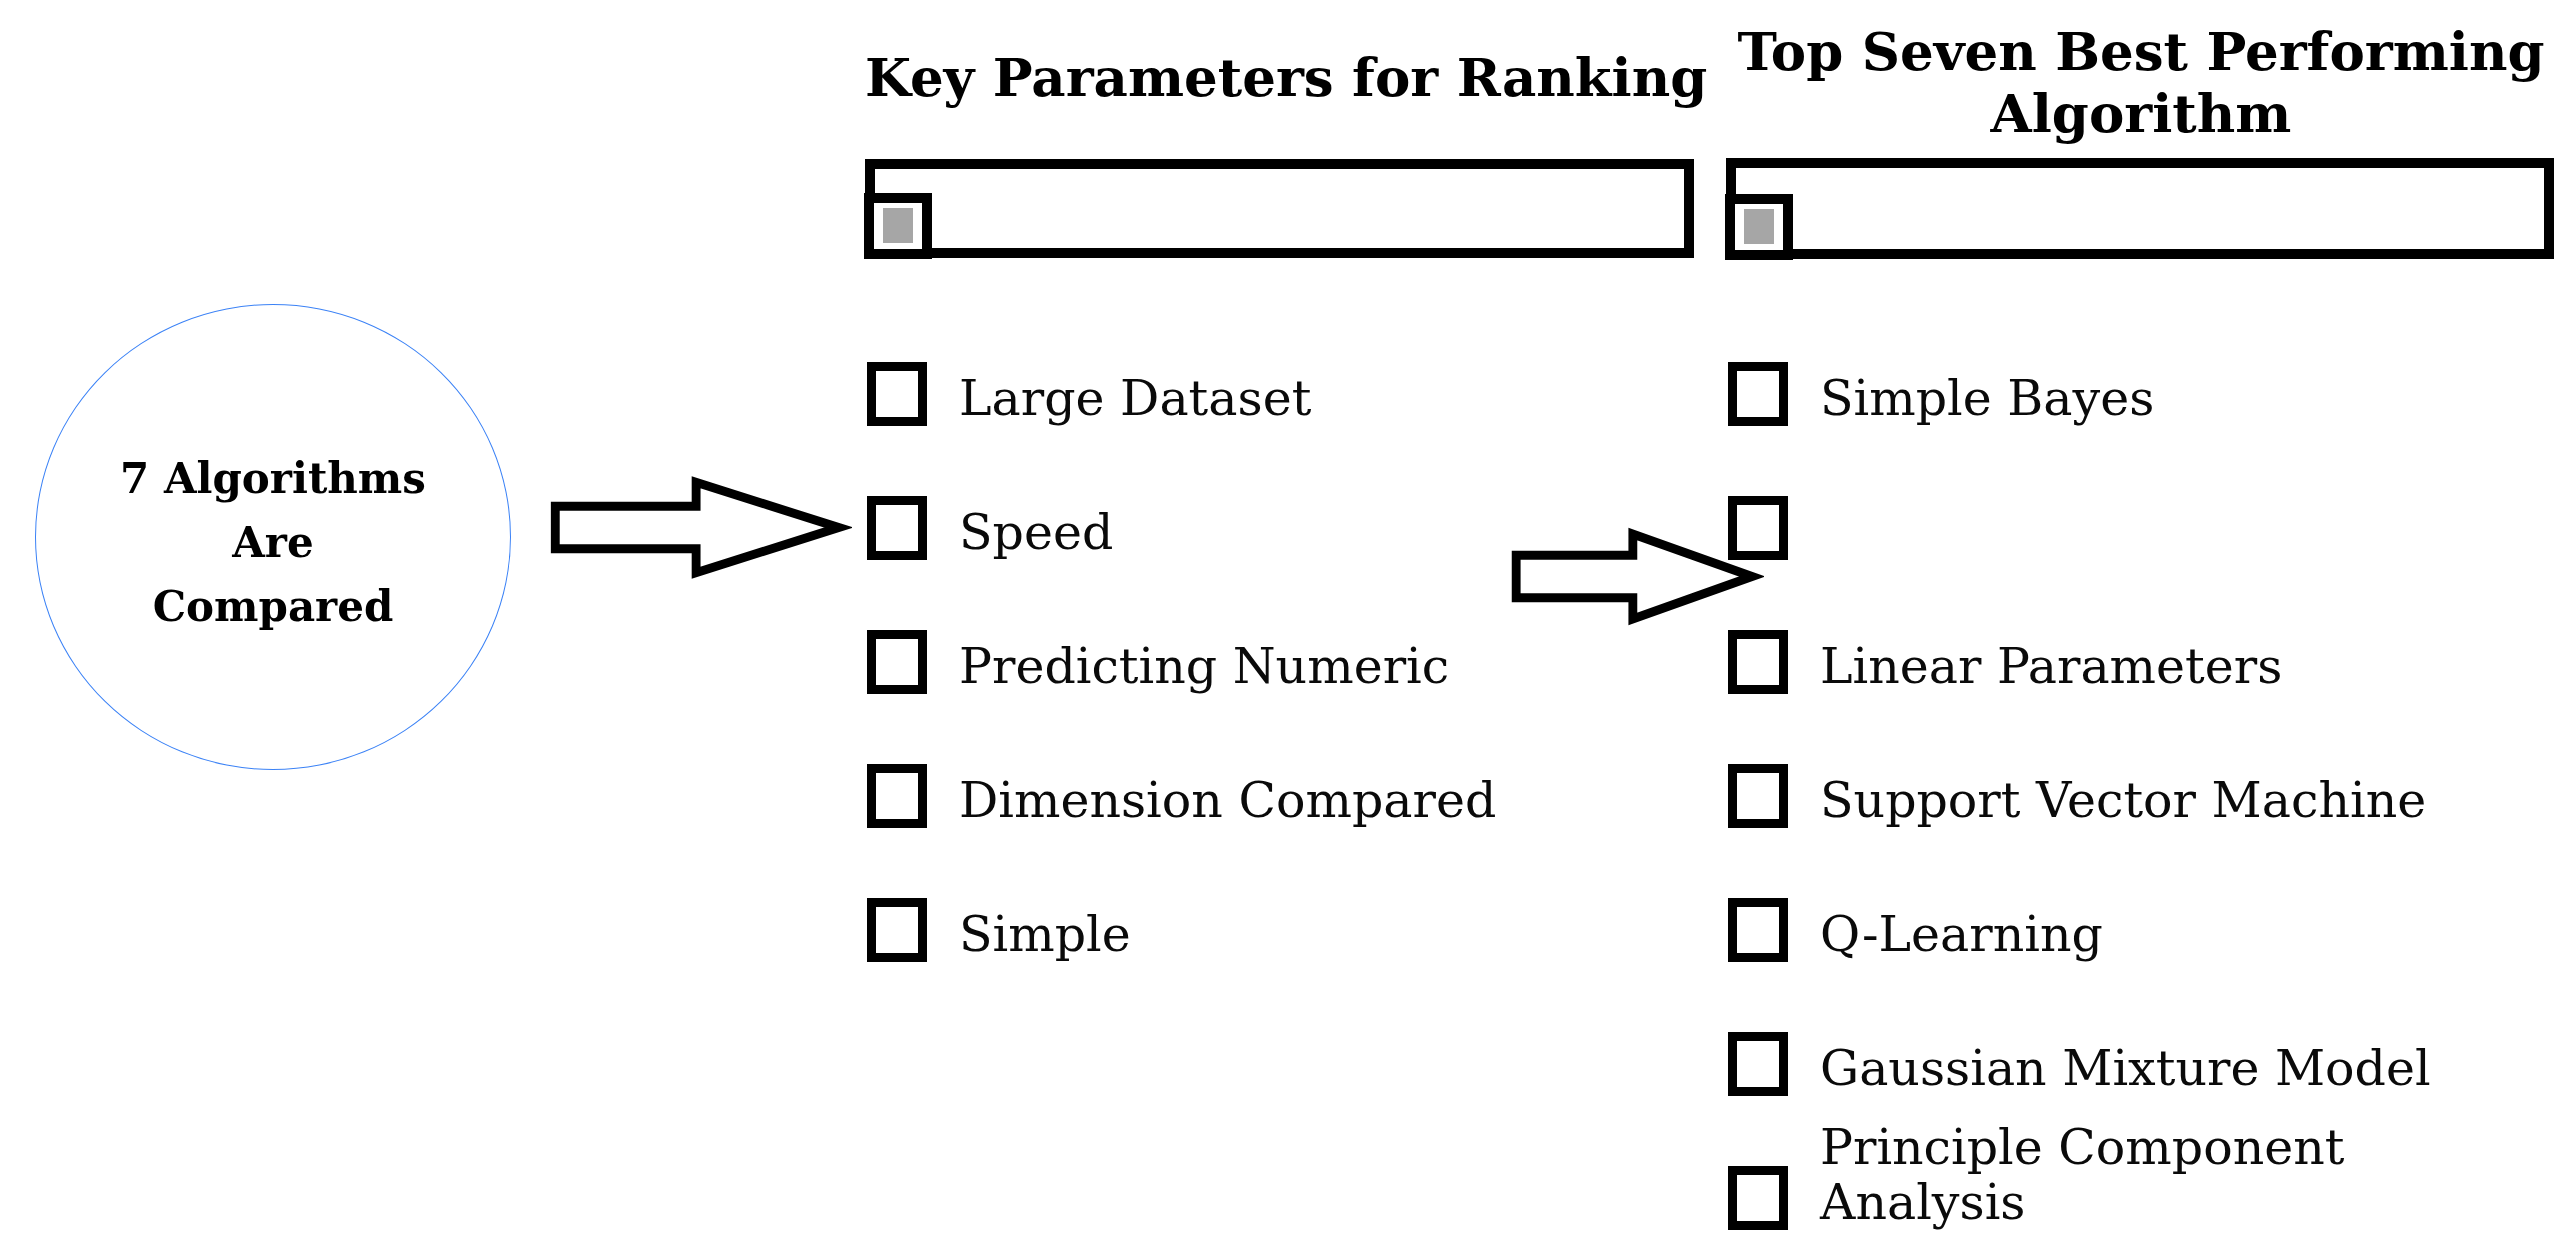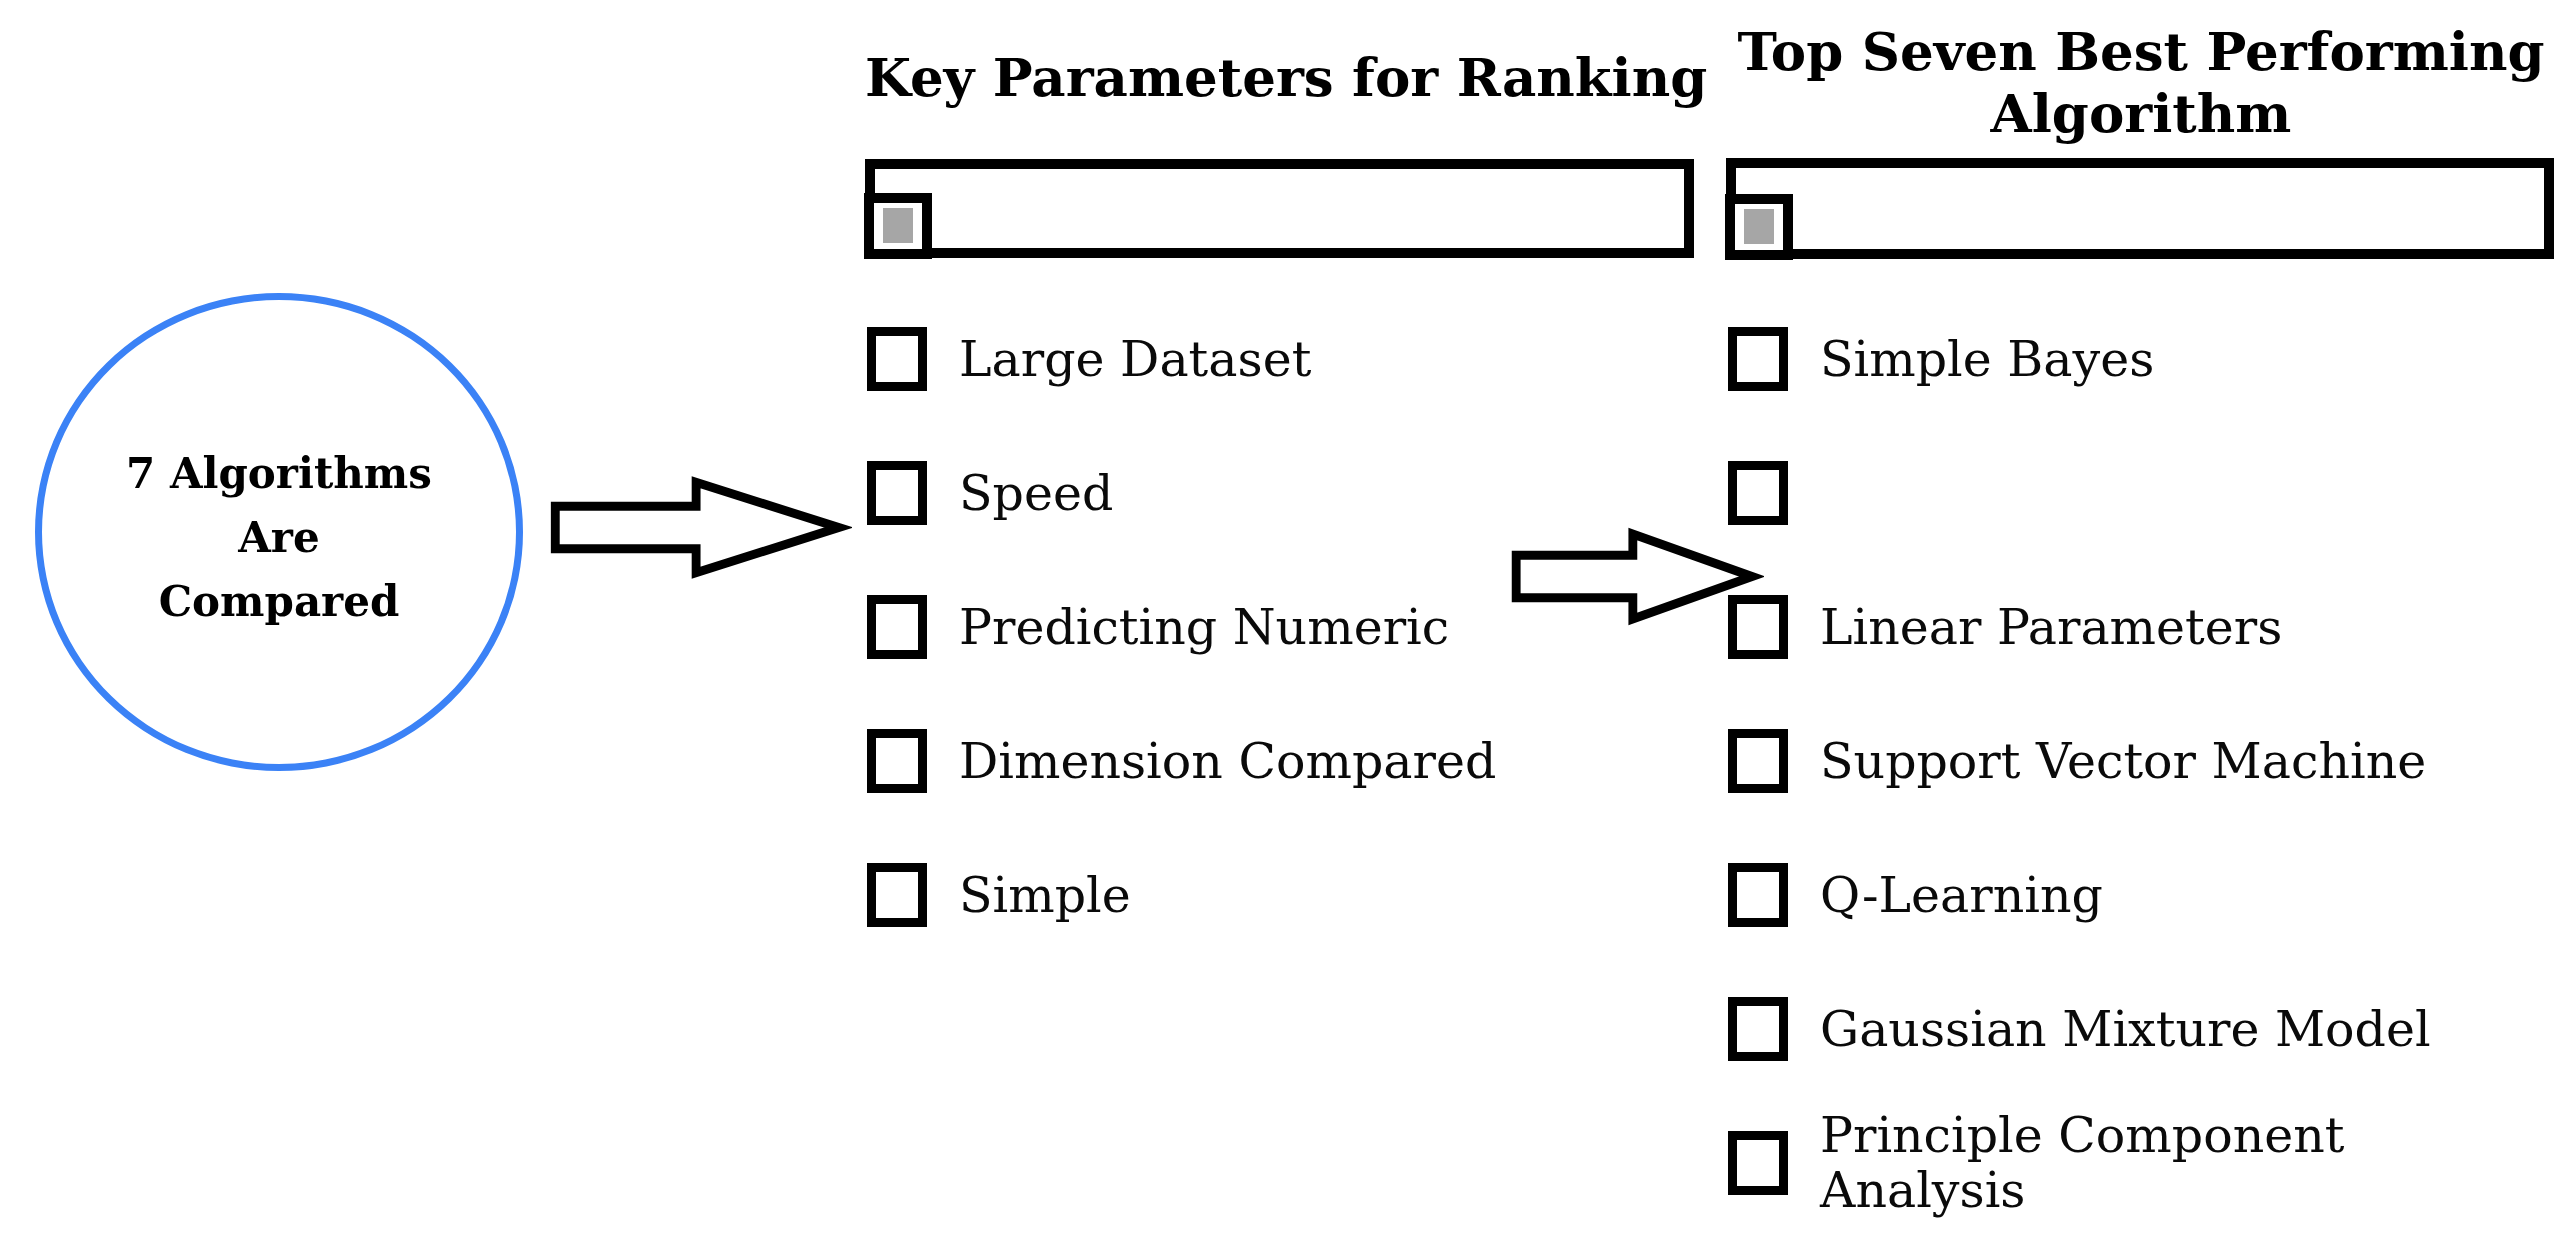--- a/index.html
+++ b/index.html
@@ -1,41 +1,41 @@
 <!DOCTYPE html>
 <html style="font-size:14px"><head>
 <meta charset="utf-8">
 <style>
   html,body{margin:0;padding:0;background:#ffffff;}
   .stage{position:relative;width:2576px;height:1242px;background:#ffffff;overflow:hidden;
          font-family:"DejaVu Serif","Liberation Serif",serif;color:#000;}
 
   
-  .circle{position:absolute;left:35px;top:293px;width:474px;height:464px;
-          border:7px solid #3b82f6;border-radius:50%;background:#fff;
+  .circle{position:absolute;left:35px;top:304px;width:474px;height:464px;
+          border:1px solid #3b82f6;border-radius:50%;background:#fff;
           display:flex;align-items:center;justify-content:center;text-align:center;}
   .circle .txt{font-weight:700;font-size:42px;line-height:64px;padding-top:12.4px;}
 
   
   .arrow-svg{position:absolute;}
 
   
   .col-title{position:absolute;text-align:center;font-weight:700;font-size:53px;line-height:62px;
              letter-spacing:0px;white-space:nowrap;}
 
   
   .hbar{position:absolute;background:#fff;border:10.6px solid #000;}
   .hbar-box{position:absolute;left:-10.6px;bottom:-10.6px;width:48px;height:46px;
             border:10.6px solid #000;background:#fff;
             display:flex;align-items:center;justify-content:center;}
   .hbar-fill{width:30px;height:35px;}
 
   
   .rows{position:absolute;display:flex;flex-direction:column;}
-  .row{display:flex;align-items:center;height:134px;}
+  .row{display:flex;align-items:flex-end;height:134px;}
   .cb{flex:0 0 auto;width:42px;height:46px;border:9.7px solid #000;background:#fff;margin-right:32px;}
   .lbl{font-size:49px;line-height:55px;font-weight:500;white-space:nowrap;color:#0a0a0a;}
 </style>
 </head>
 <body>
 
 <div class="stage">
 
   <div class="circle">
     <div class="txt">7 Algorithms<br>Are<br>Compared</div>

